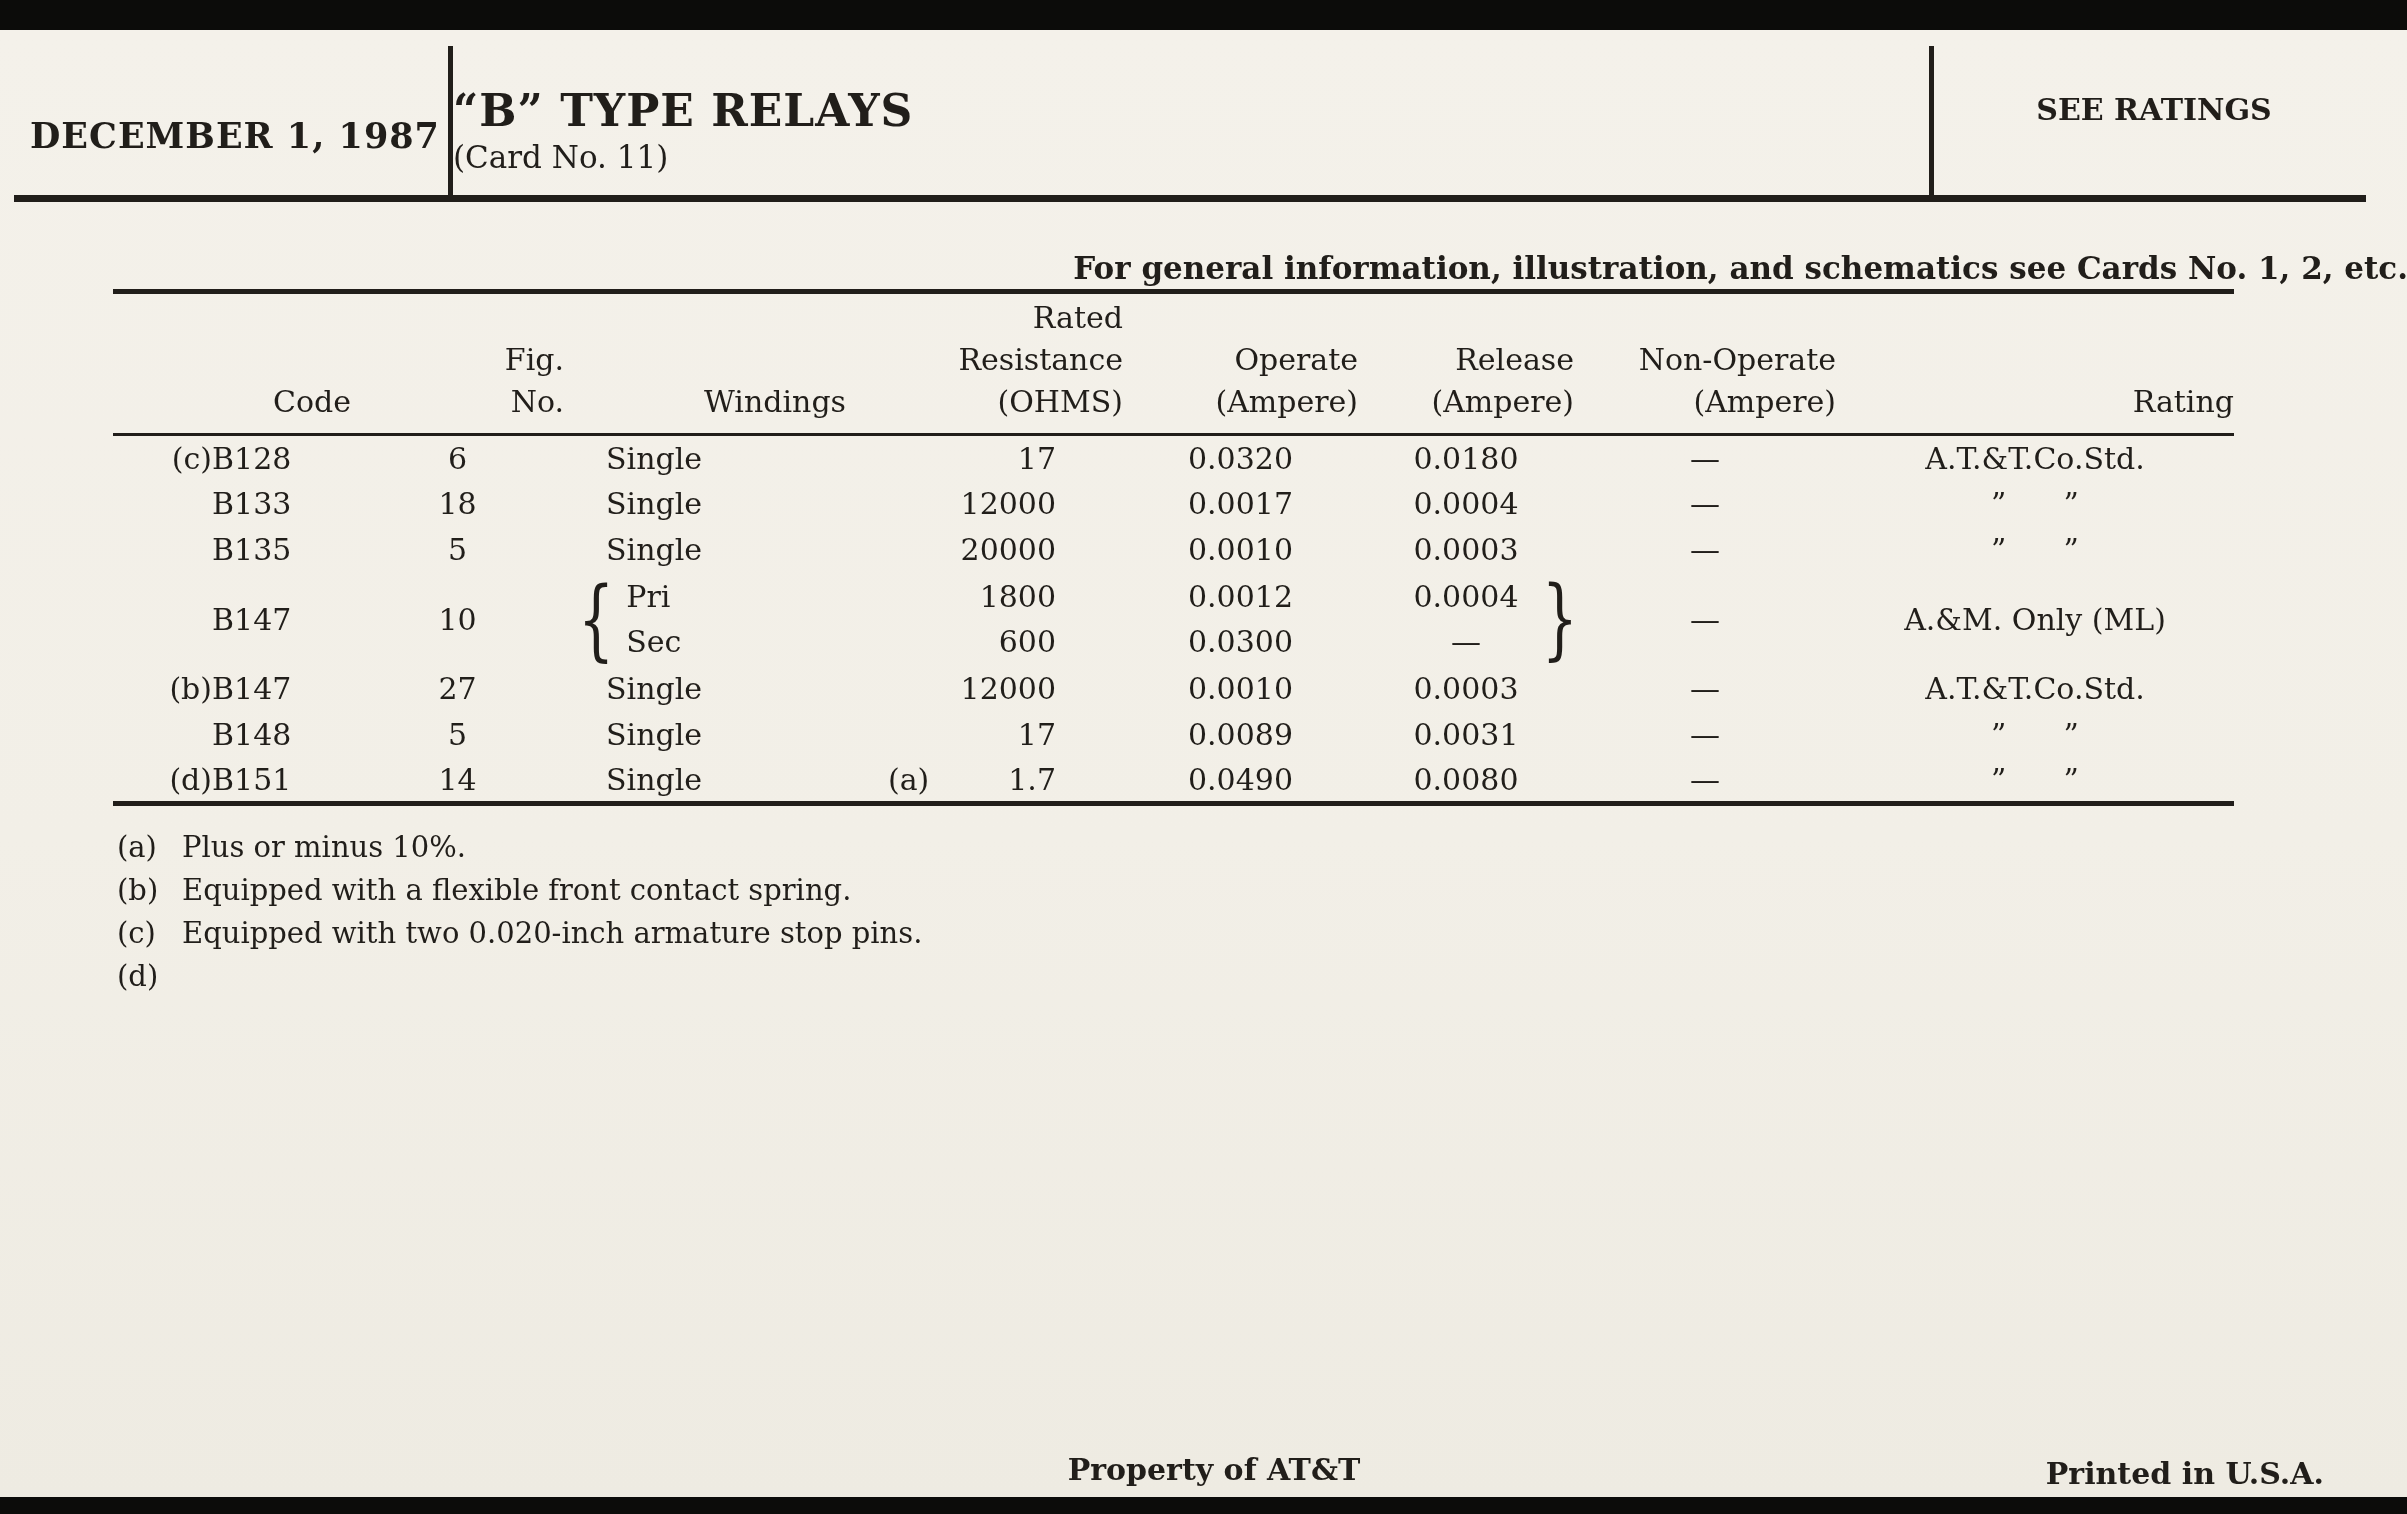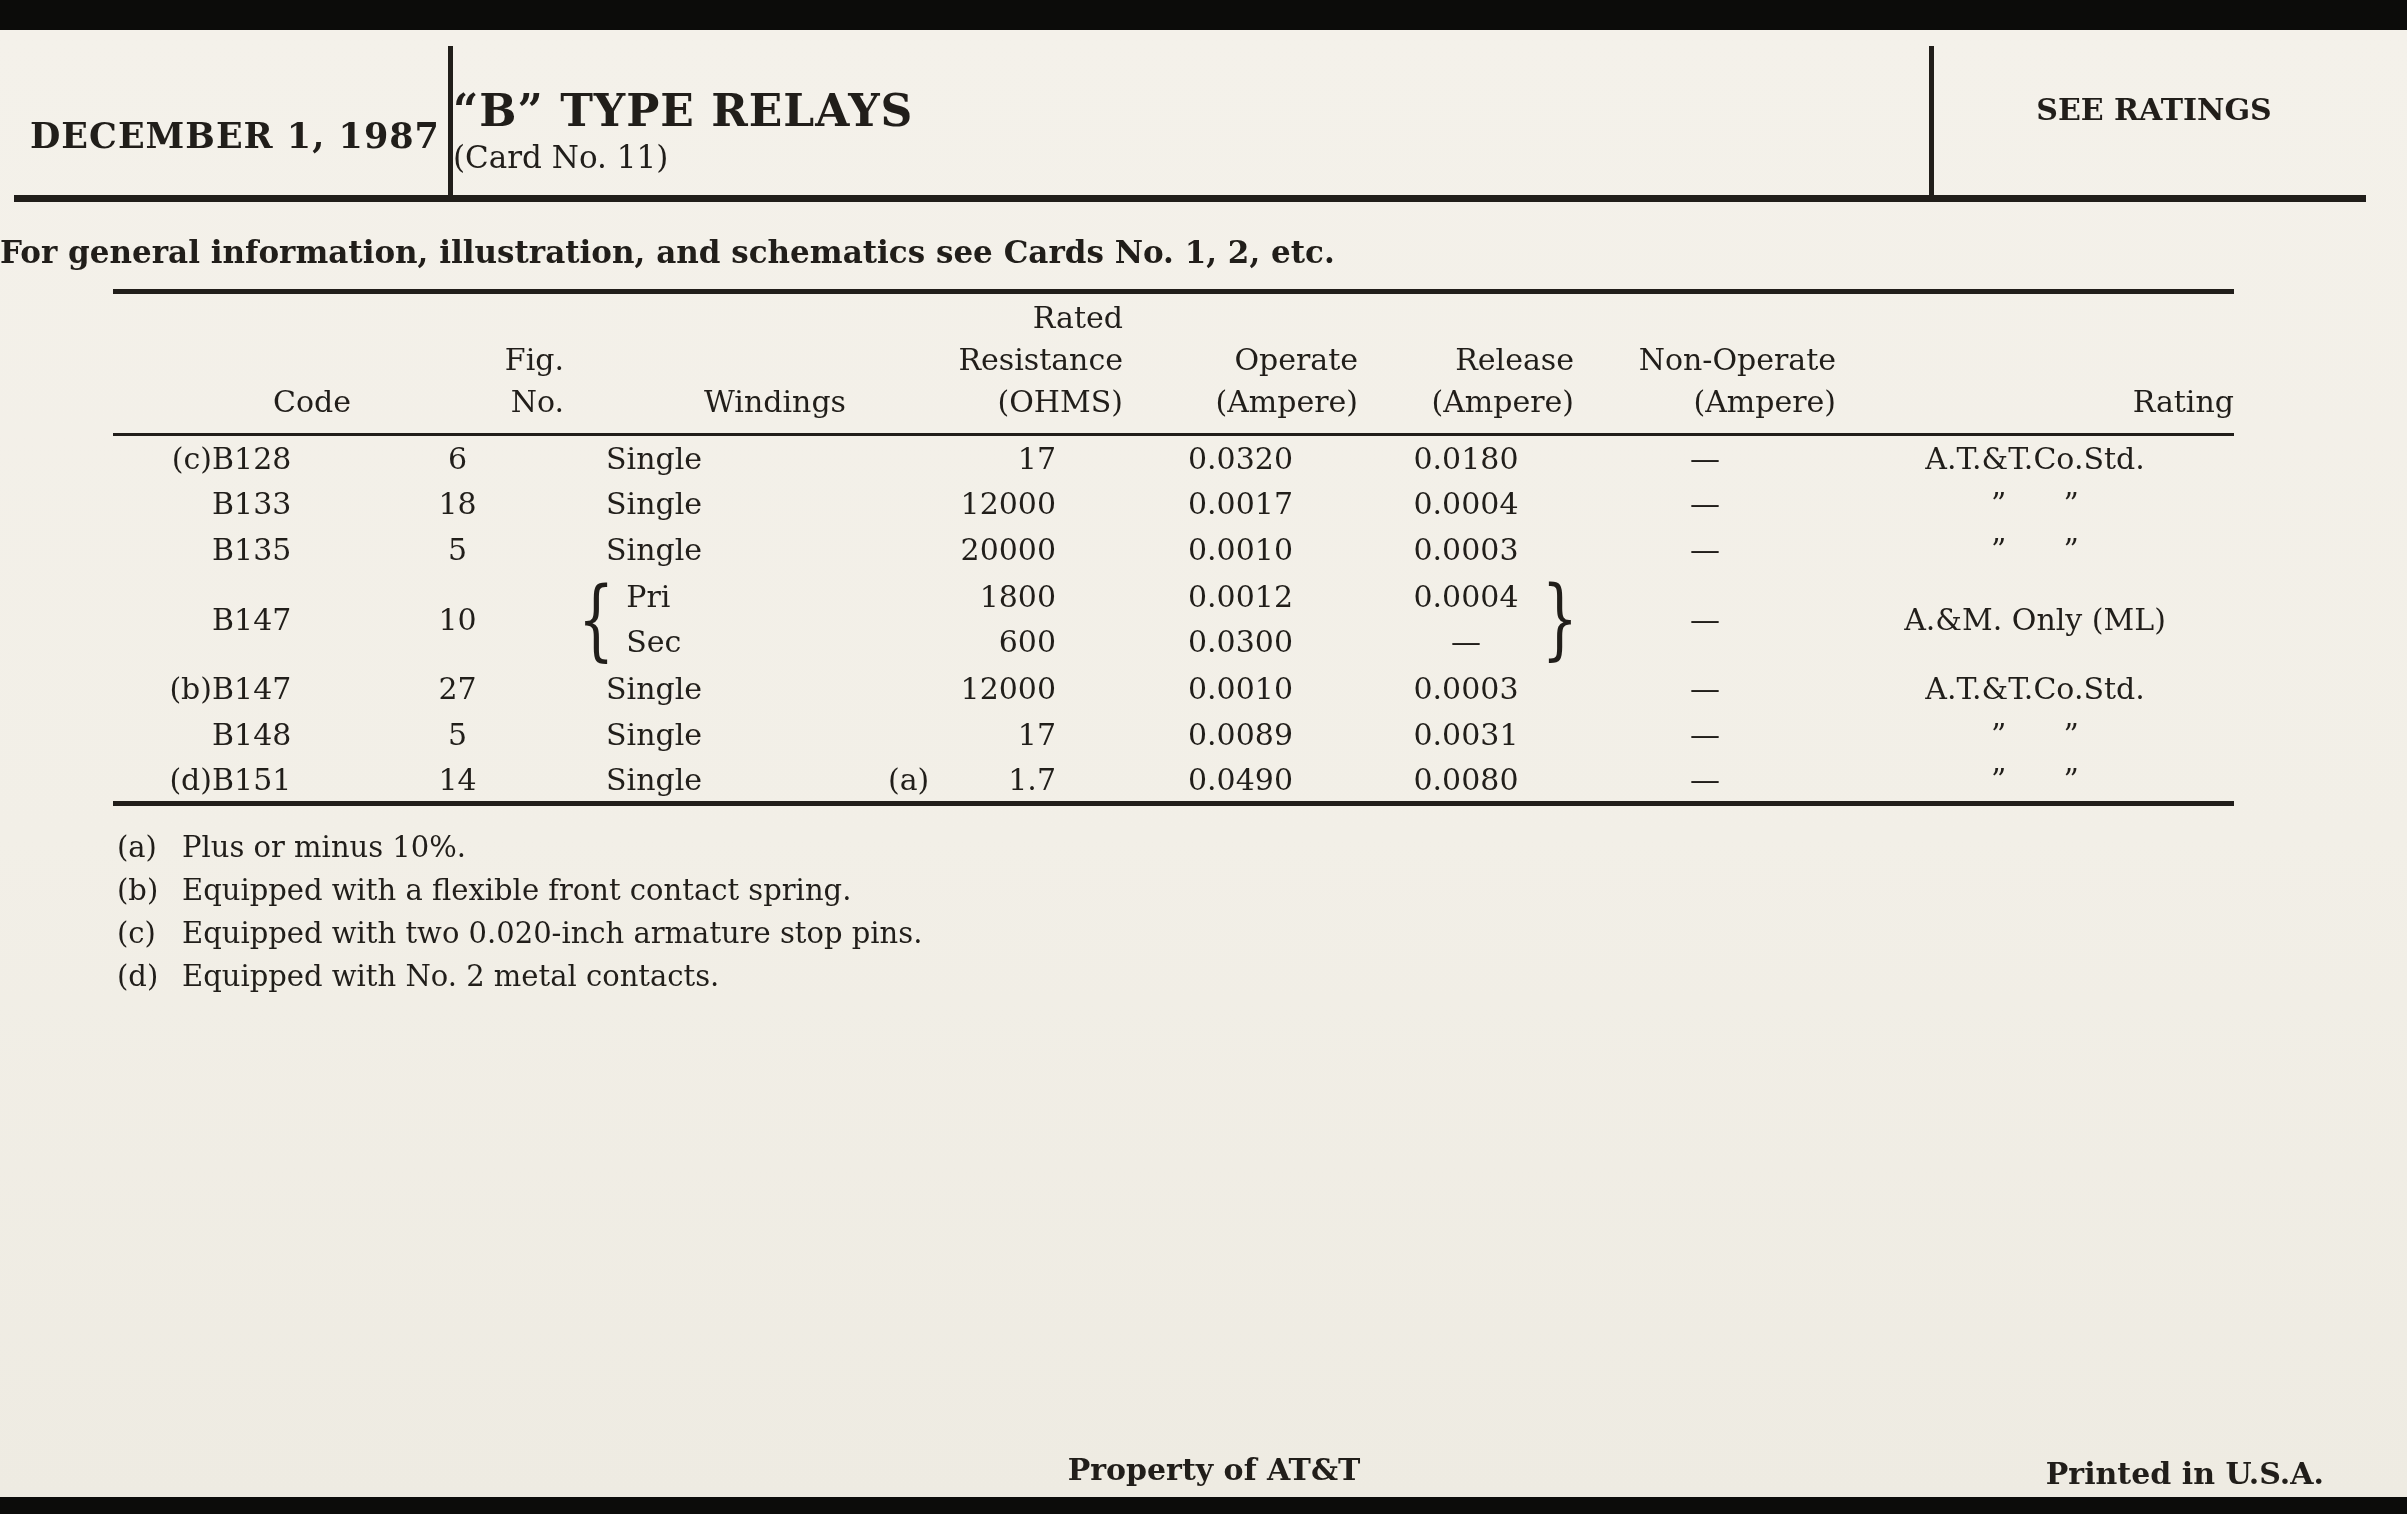--- a/index.html
+++ b/index.html
@@ -50,22 +50,22 @@
   .h-ratings {
     position: absolute; left: 1931px; top: 59px; width: 446px;
     text-align: center; font-size: 30px; font-weight: bold; line-height: 42px;
   }
   .h-rule {
     position: absolute; top: 165px; left: 14px; width: 2352px; height: 7px;
     background: var(--ink);
   }
 
   .intro-note {
-    position: absolute; top: 204px; left: 0; width: 100%;
-    text-align: left; font-size: 31px; font-weight: bold;
+    position: absolute; top: 220px; left: 0; width: 100%;
+    text-align: right; font-size: 31px; font-weight: bold;
   }
 
   
   .table-wrap { position: absolute; left: 113px; top: 259px; width: 2121px; }
   table {
     width: 100%; border-collapse: collapse; table-layout: fixed;
     font-size: 30px;
     border-top: 5px solid var(--ink);
     border-bottom: 5px solid var(--ink);
   }
@@ -309,21 +309,20 @@
     <div class="footnote">
       <span class="fn-label">(b)</span>
       <span class="fn-text">Equipped with a flexible front contact spring.</span>
     </div>
     <div class="footnote">
       <span class="fn-label">(c)</span>
       <span class="fn-text">Equipped with two 0.020-inch armature stop pins.</span>
     </div>
     <div class="footnote">
       <span class="fn-label">(d)</span>
-      <span class="fn-text">Equipped with No. 2 metal contacts.</span>
     </div>
   </div>
 
   <div class="footer-center">Property of AT&amp;T</div>
   <div class="footer-right">Printed in U.S.A.</div>
 
 </div>
 
 <div class="scan-bar-bottom"></div>
 

